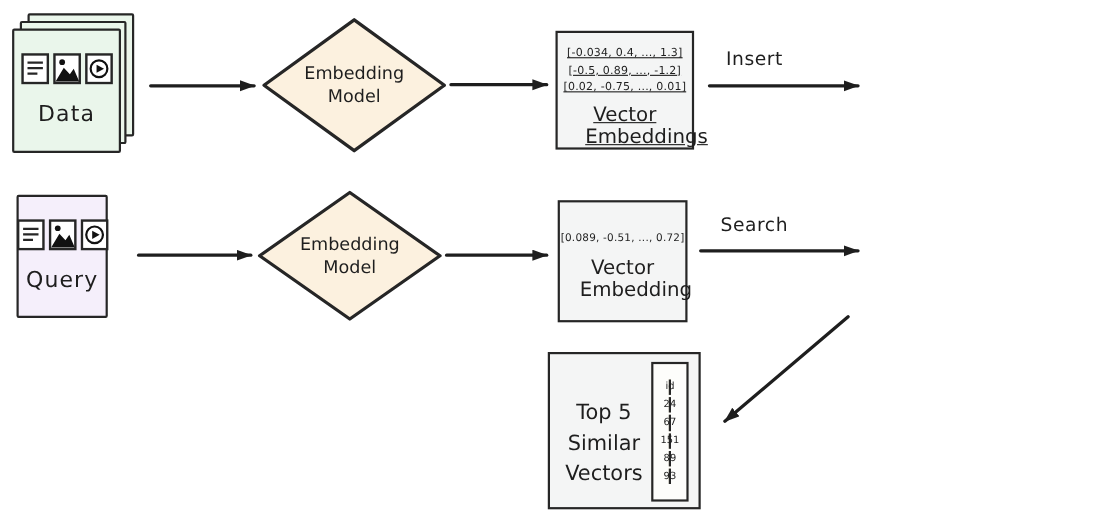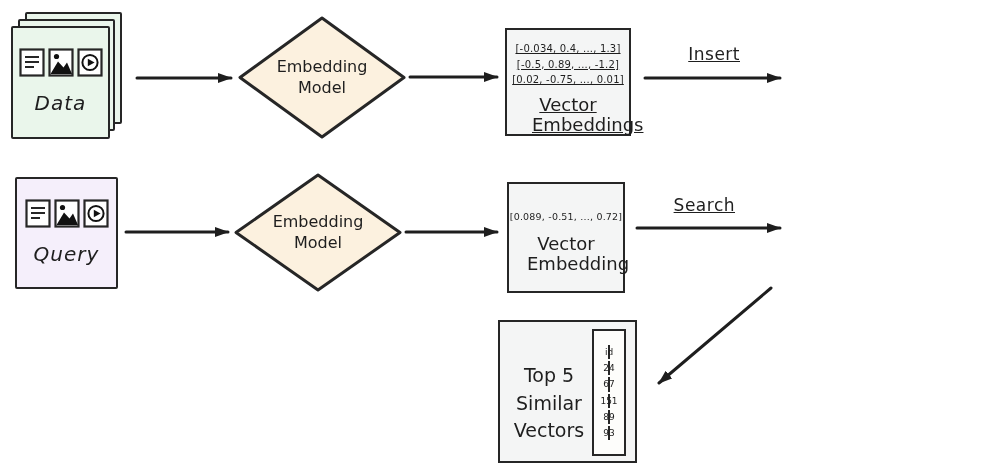--- a/index.html
+++ b/index.html
@@ -3,21 +3,21 @@
 <meta charset="utf-8">
 <style>
   html,body { margin:0; padding:0; background:#ffffff; }
   #canvas {
     position:relative; width:999px; height:470px; background:#fff;
     font-family:"DejaVu Sans", sans-serif; color:#1e1e1e; overflow:hidden;
   }
   
   .page {
     position:absolute; background:var(--data-fill,#eaf6eb);
-    border:2.5px solid var(--stroke,#262626); border-radius:2px; box-sizing:border-box;font-style:italic;
+    border:2.5px solid var(--stroke,#262626); border-radius:2px; box-sizing:border-box;
   }
   .card-front { display:flex; flex-direction:column; align-items:center; }
   .icon-row { display:flex; gap:3px; margin-top:20px; }
   .mini-icon { display:block; }
   .card-label { margin-top:14px; font-size:20px; letter-spacing:1px; }
   
   .diamond-wrap { position:absolute; }
   .diamond-wrap svg { display:block; }
   .diamond-label {
     position:absolute; inset:0; display:flex; align-items:center; justify-content:center;
@@ -56,21 +56,21 @@
   #result-column {
     position:absolute; left:92px; top:7px; width:34px; height:127px;
     border:2px solid var(--stroke,#262626); background:#fdfdfb; box-sizing:border-box;
     display:flex; flex-direction:column; padding:14px; gap:2px;
   }
   .result-cell {
     flex:1; background:var(--cell-fill,#f7f0d3); border:1.5px solid var(--stroke,#262626);
     display:flex; align-items:center; justify-content:center; font-size:9px;
   }
   
-  .edge-label { position:absolute; font-size:17px; text-align:right; letter-spacing:0.5px; line-height:1.25;text-decoration:underline; }
+  .edge-label { position:absolute; font-size:17px; text-align:left; letter-spacing:0.5px; line-height:1.25; }
   #arrow-layer { position:absolute; left:0; top:0; pointer-events:none; }
   #arrow-layer line { stroke:var(--arrow,#1e1e1e); stroke-width:3; stroke-linecap:round; }
 </style>
 </head>
 <body>
 
 <div id="canvas">
 
   <svg id="arrow-layer" width="999" height="470" viewBox="0 0 999 470">
     <defs>
@@ -106,21 +106,21 @@
         <svg class="mini-icon" width="26" height="29" viewBox="0 0 26 29">
           <rect x="1.5" y="1.5" width="23" height="26" fill="#fff" stroke="#262626" stroke-width="2.2"></rect>
           <circle cx="13" cy="14.5" r="7.6" fill="none" stroke="#111" stroke-width="2"></circle>
           <path d="M10.8 10.8 L17.6 14.5 L10.8 18.2 Z" fill="#111"></path>
         </svg>
       </div>
       <div class="card-label">Data</div>
     </div>
   </div>
 
-  <div class="page card-front" style="left:15px; top:177px; width:103px; height:112px; background:var(--query-fill,#f5effb);">
+  <div class="page card-front" style="left:15px; top:177px; width:83px; height:112px; background:var(--query-fill,#f5effb);">
     <div class="icon-row">
       <svg class="mini-icon" width="26" height="29" viewBox="0 0 26 29">
         <rect x="1.5" y="1.5" width="23" height="26" fill="#fff" stroke="#262626" stroke-width="2.2"></rect>
         <line x1="6" y1="9" x2="20" y2="9" stroke="#262626" stroke-width="2"></line>
         <line x1="6" y1="14" x2="20" y2="14" stroke="#262626" stroke-width="2"></line>
         <line x1="6" y1="19" x2="15" y2="19" stroke="#262626" stroke-width="2"></line>
       </svg>
       <svg class="mini-icon" width="26" height="29" viewBox="0 0 26 29">
         <rect x="1.5" y="1.5" width="23" height="26" fill="#fff" stroke="#262626" stroke-width="2.2"></rect>
         <circle cx="8.5" cy="8.5" r="2.6" fill="#111"></circle>

